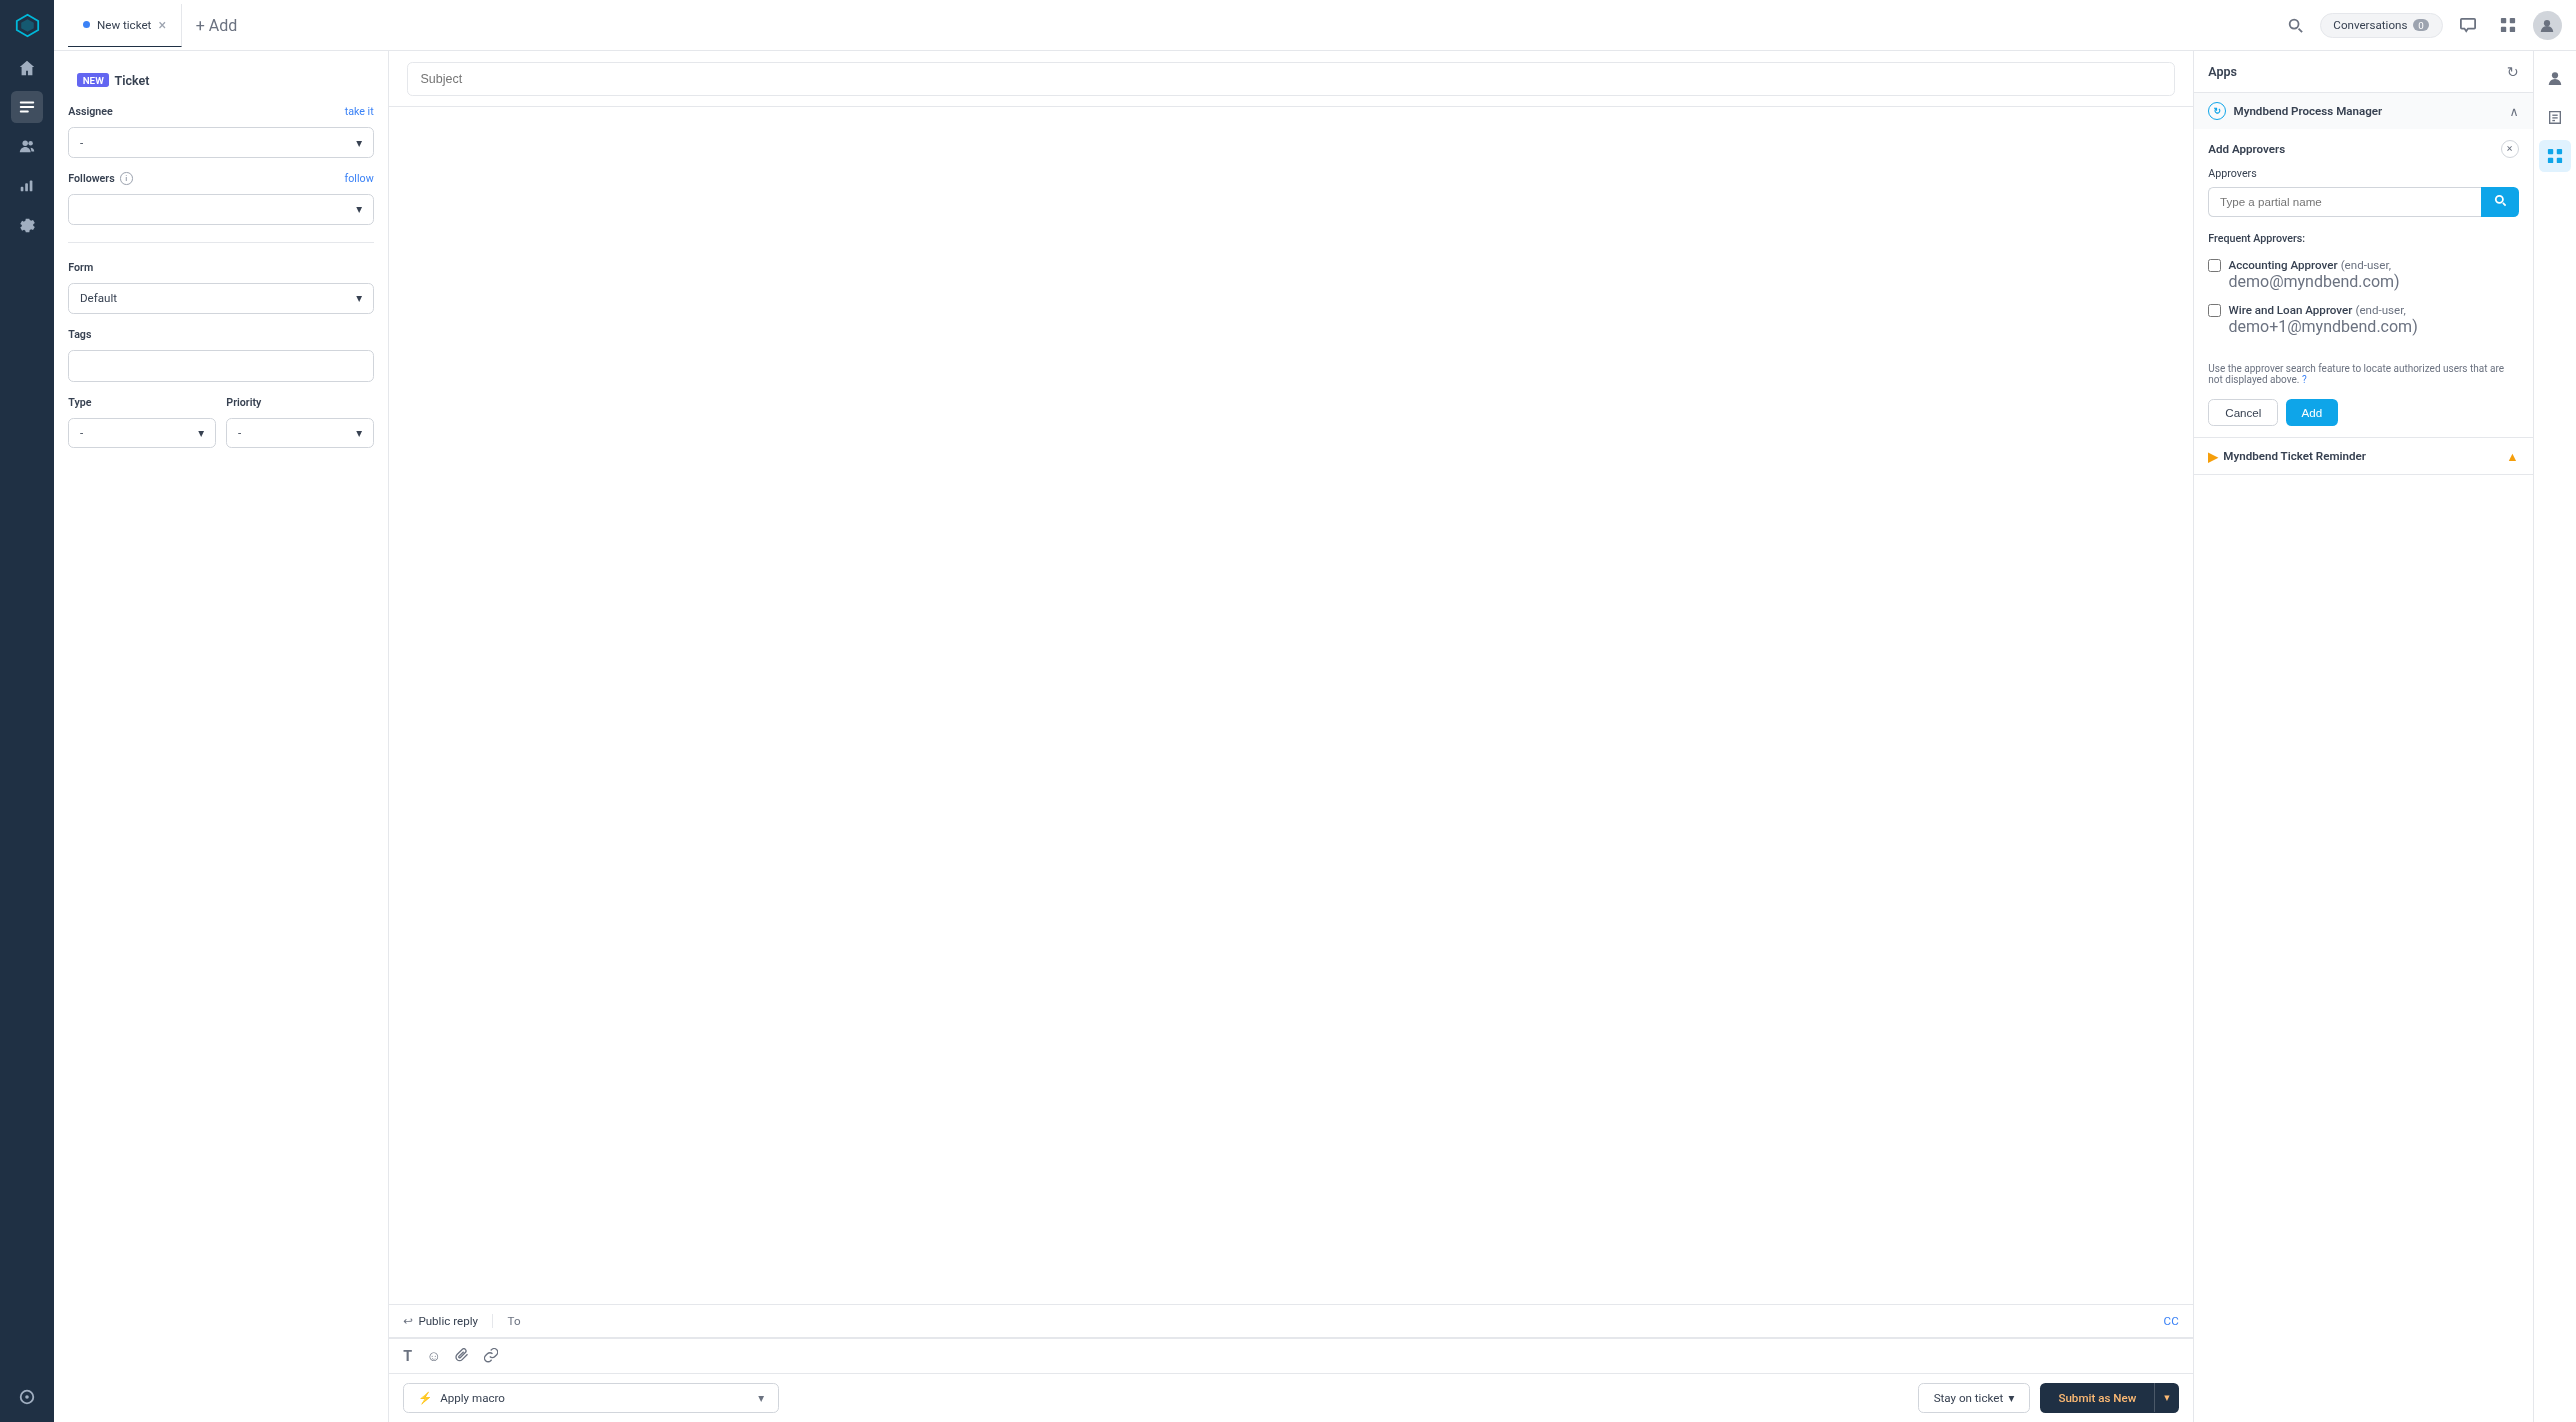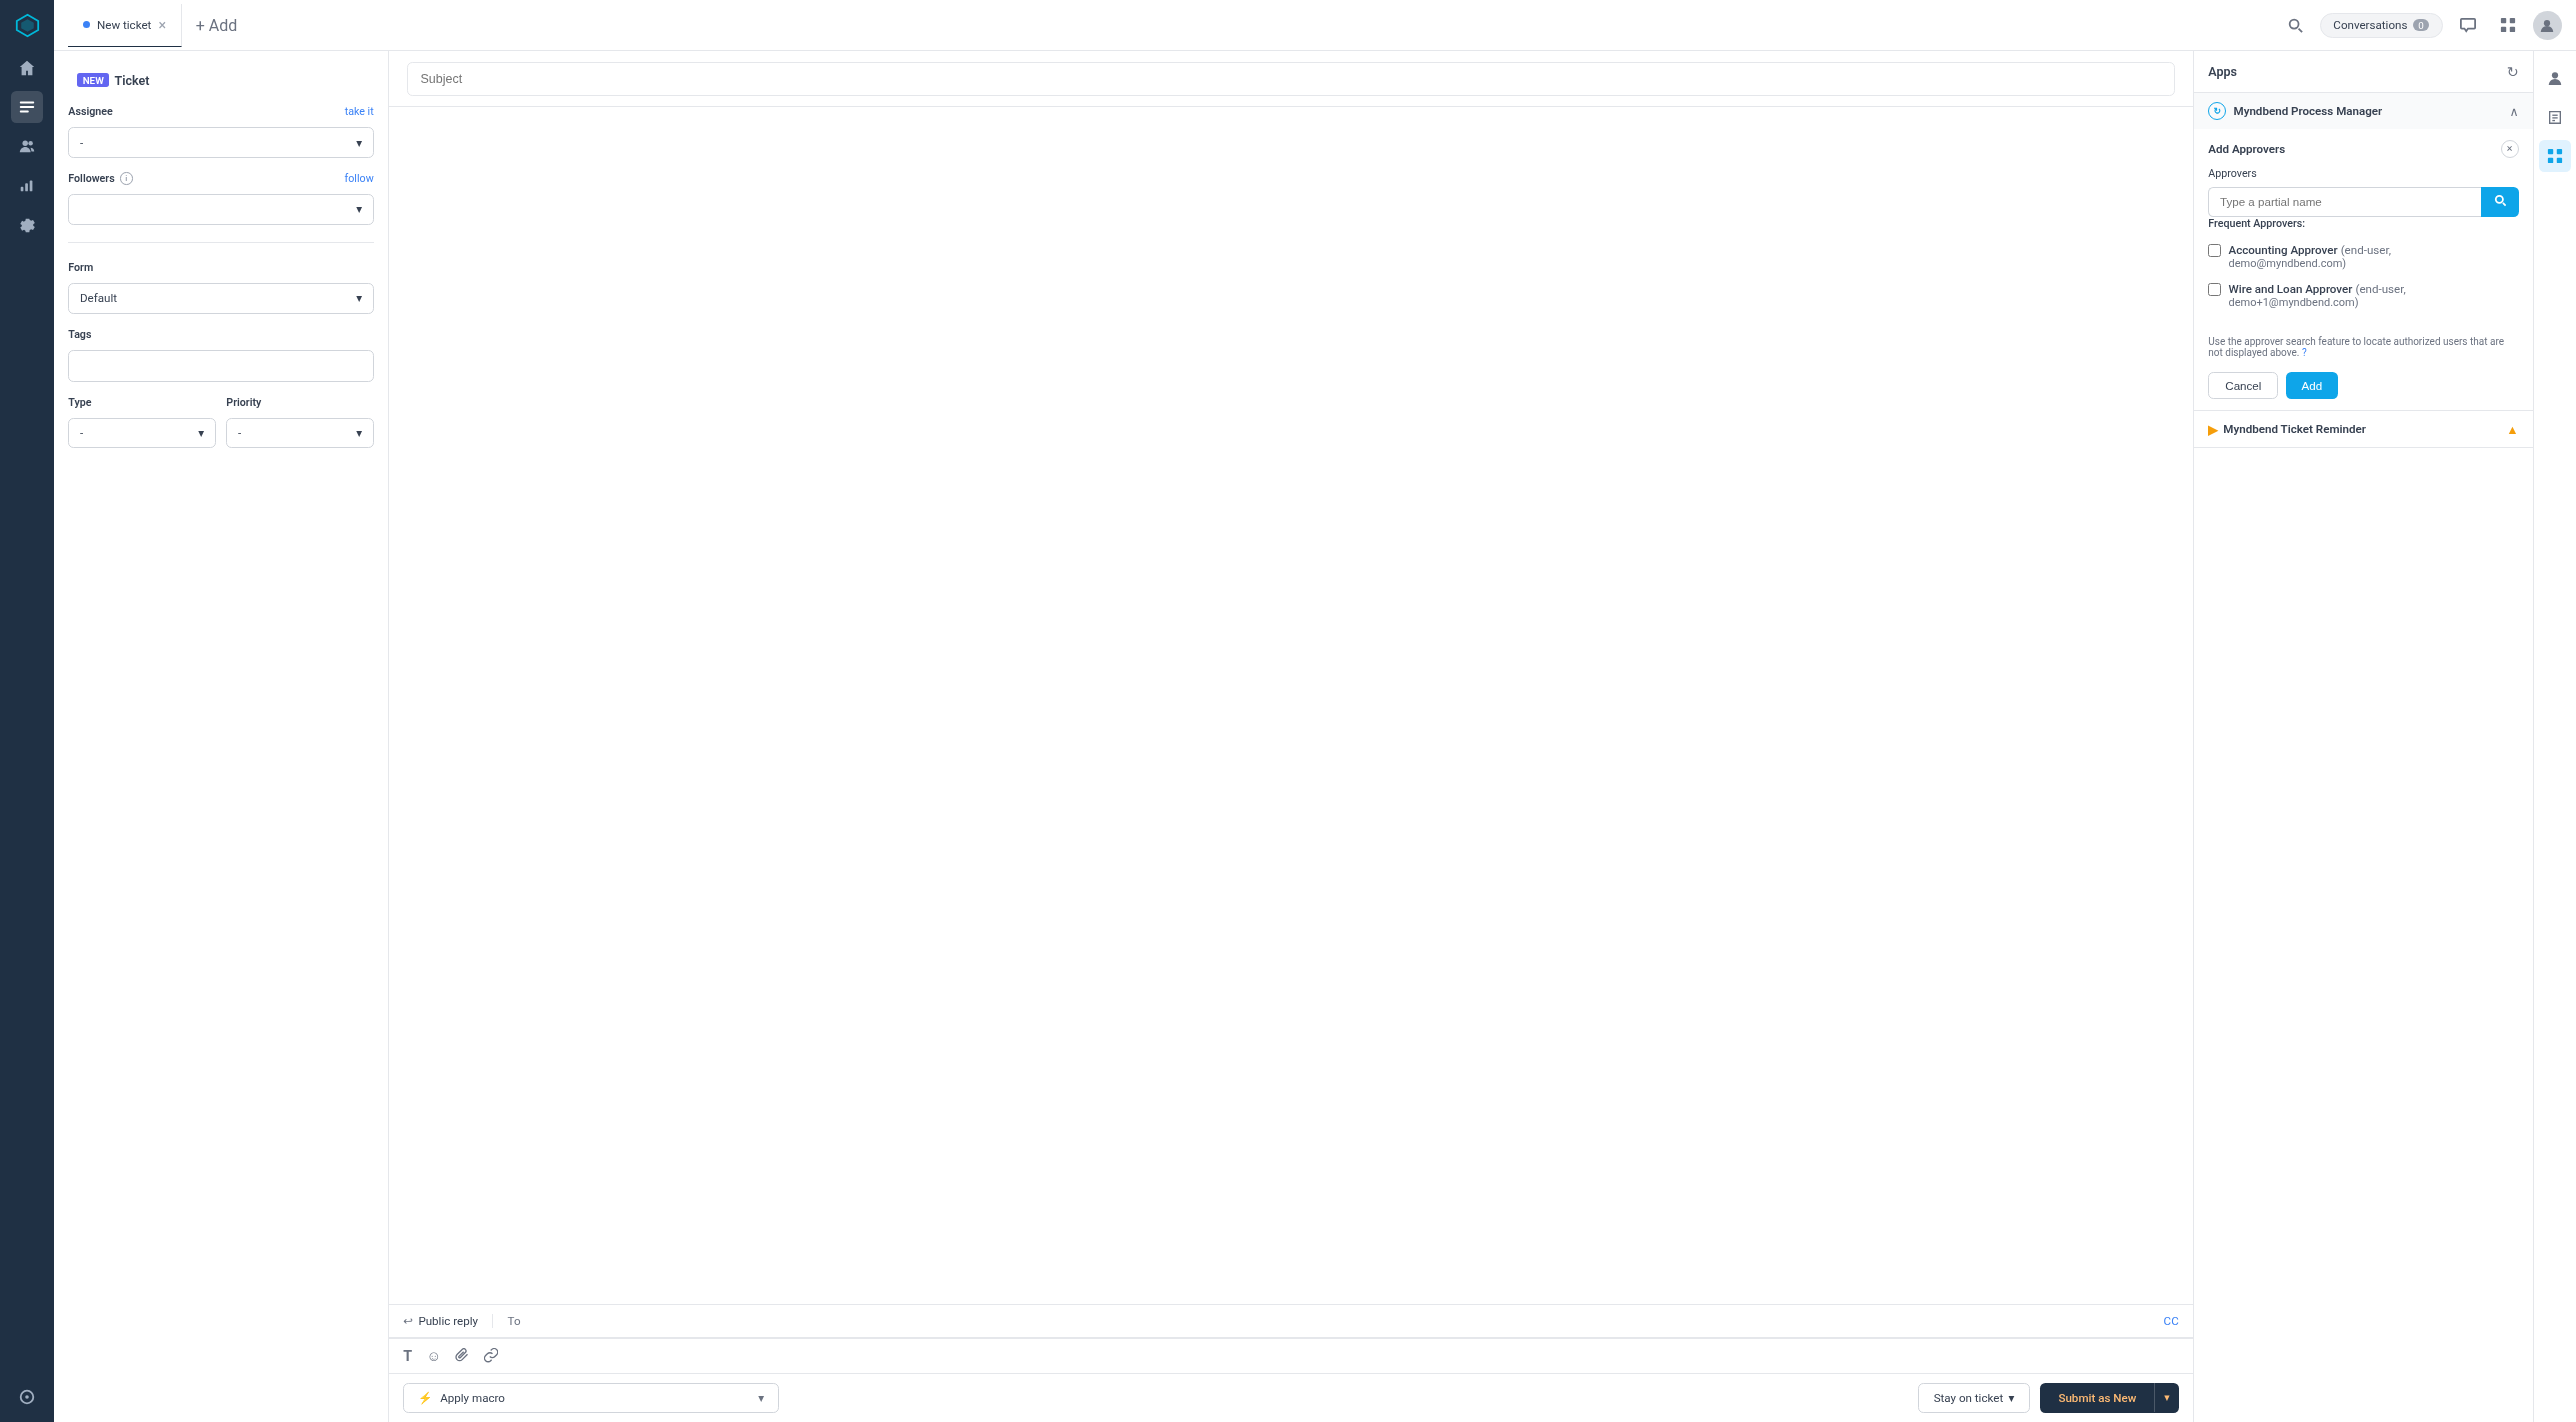--- a/index.html
+++ b/index.html
@@ -474,21 +474,21 @@
 
     .approvers-section-label {
       font-size: 10.7px;
       color: #374151;
       margin-bottom: 7.2px;
     }
 
     .search-approver {
       display: flex;
       gap: 0;
-      margin-bottom: 0;
+      margin-bottom: 15px;
     }
     .search-approver input {
       flex: 1;
       border: 0.9px solid #d1d5db;
       border-right: none;
       border-radius: 5.4px 0 0 5.4px;
       padding: 7.2px 10.7px;
       font-size: 11.6px;
       outline: none;
     }
@@ -512,21 +512,21 @@
       display: flex;
       align-items: flex-start;
       gap: 7.2px;
       padding: 5.4px 0;
     }
     .approver-item input[type="checkbox"] {
       margin-top: 1.8px;
       flex-shrink: 0;
     }
     .approver-name { font-size: 11.6px; color: #374151; font-weight: 500; }
-    .approver-email { font-size: 11px; color: #6b7280; }
+    .approver-email { font-size: 16px; color: #6b7280; }
 
     .approver-hint {
       font-size: 10px;
       color: #6b7280;
       margin-top: 21px;
       margin-bottom: 14.3px;
     }
 
     .approver-actions {
       display: flex;

